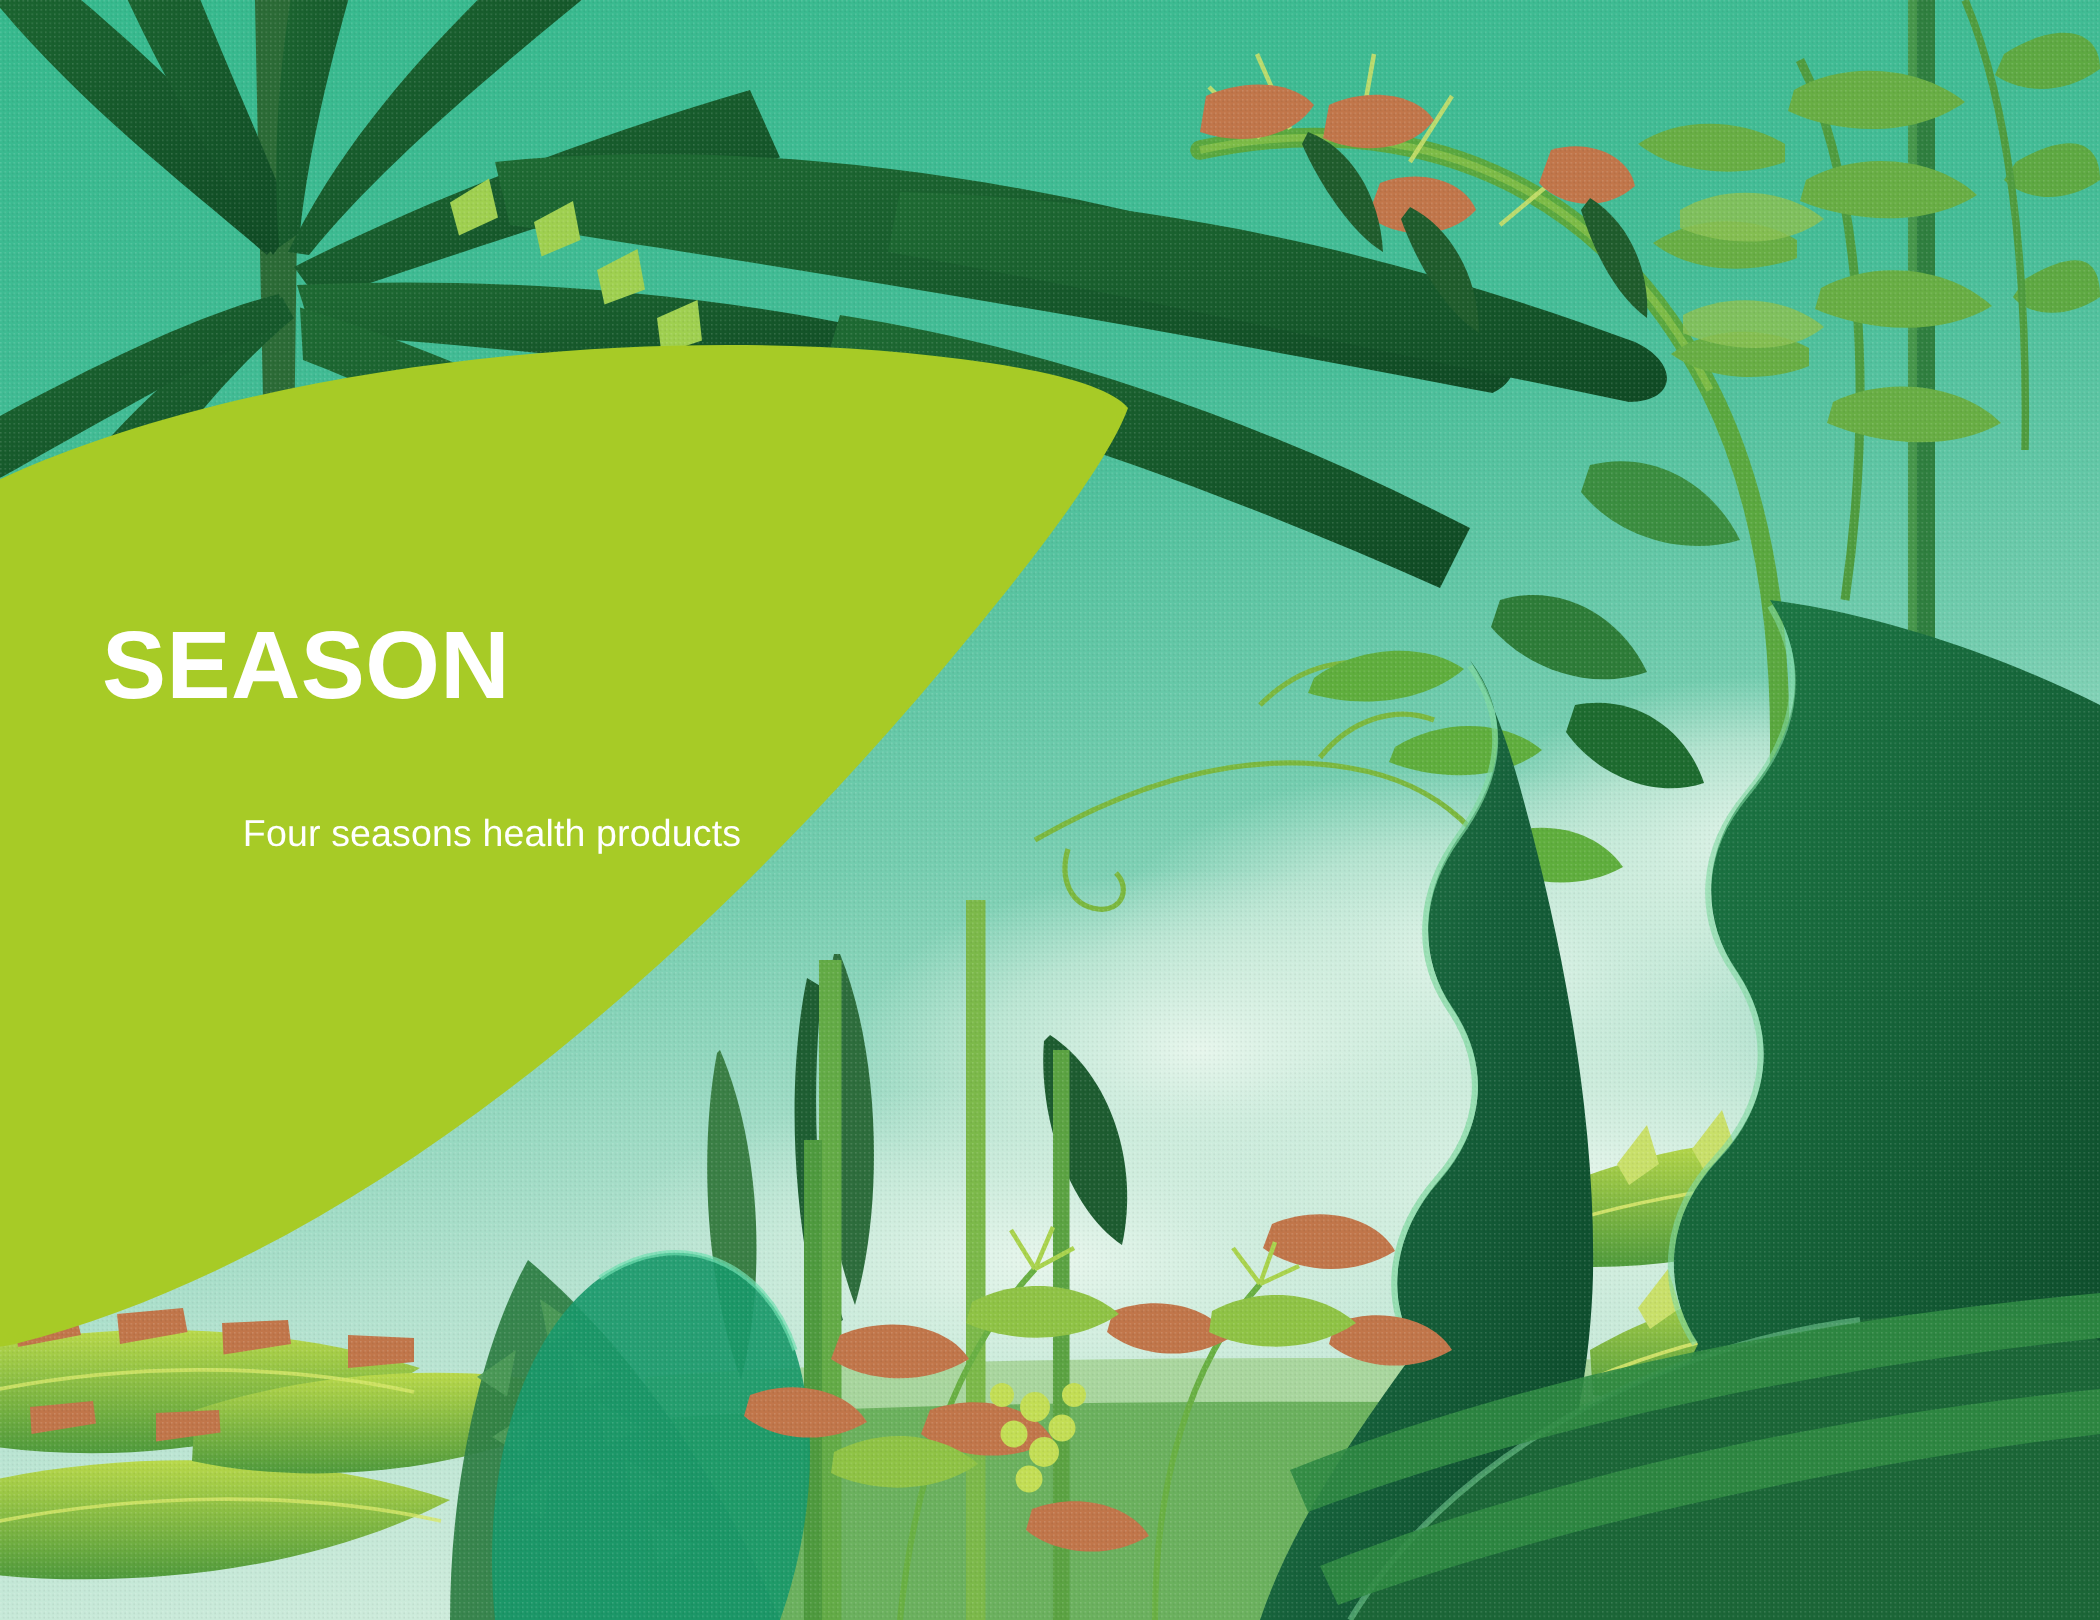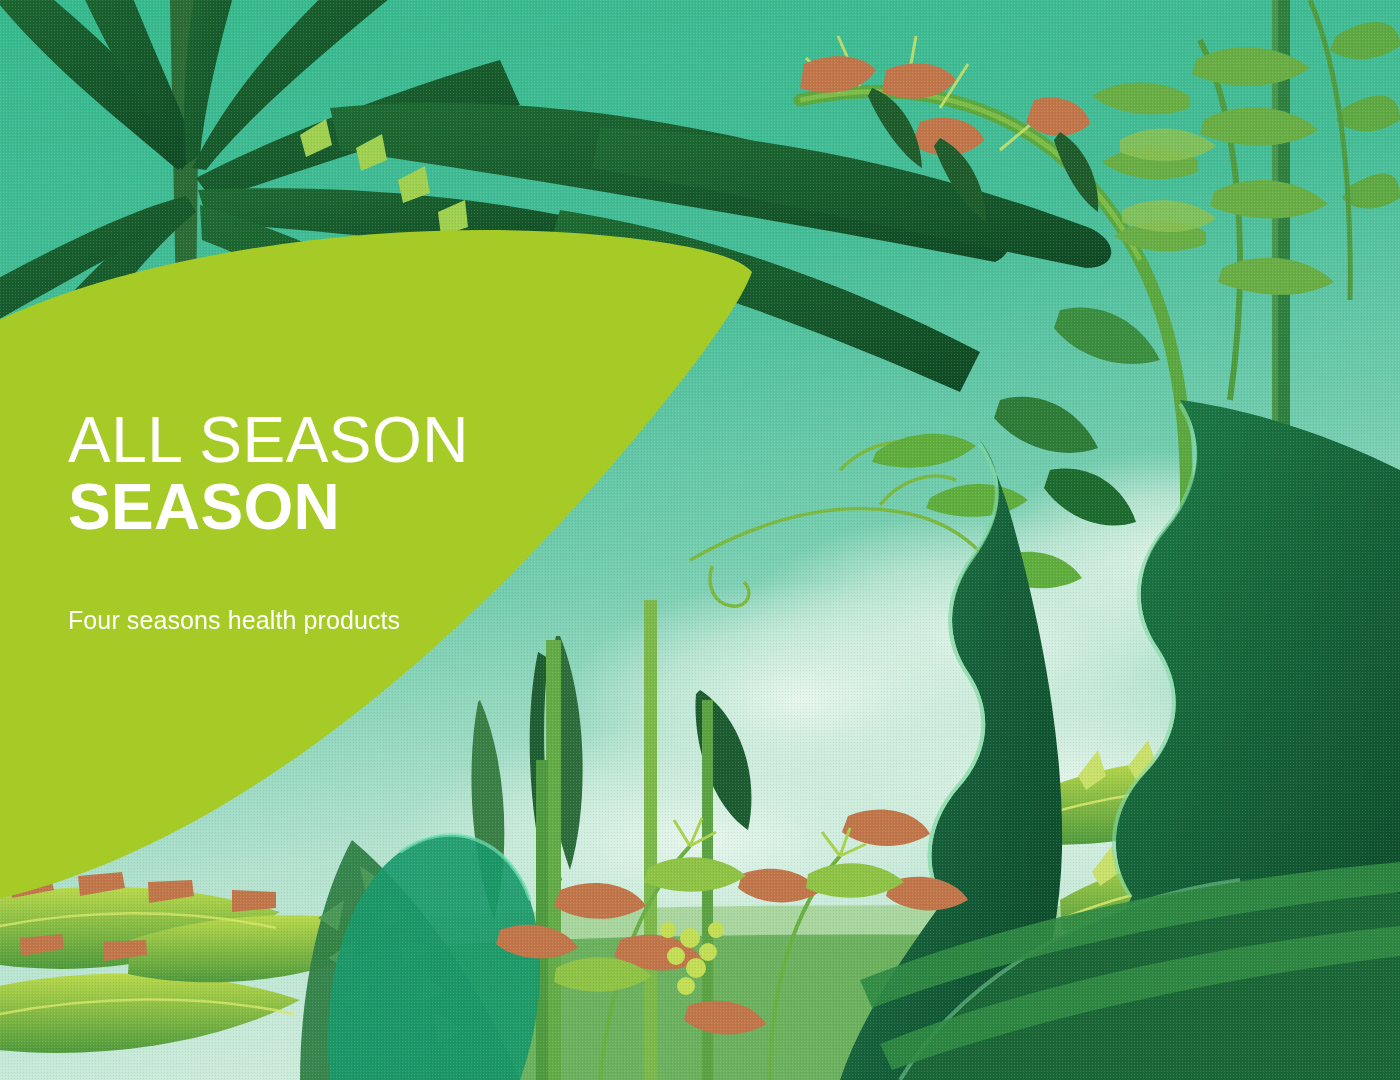--- a/index.html
+++ b/index.html
@@ -48,20 +48,21 @@
     color: #ffffff;
     white-space: nowrap;
   }
   .subtitle {
     margin-top: 62px;
     font-size: 25px;
     font-weight: 400;
     letter-spacing: 0.1px;
     color: #ffffff;
     white-space: nowrap;
+    text-align: center;
   }
 </style>
 </head>
 <body>
 
 <div class="poster">
 
   <svg class="layer bg-art" viewBox="0 0 1400 1080" preserveAspectRatio="none">
     <defs>
       <linearGradient id="skyGrad" x1="0" y1="0" x2="0.25" y2="1">
@@ -395,18 +396,17 @@
   <svg class="layer leaf-badge" viewBox="0 0 1400 1080" preserveAspectRatio="none">
     <path d="M-40 340
              C 120 248 430 208 660 242
              C 712 250 742 260 752 272
              C 742 300 706 352 650 420
              C 470 640 240 838 10 896
              C -10 900 -26 902 -40 902 Z" fill="#a7cb26"></path>
   </svg>
 
   <div class="badge-text">
-    <div class="headline-line1">ALL SEASON</div>
     <div class="headline-line2">SEASON</div>
     <div class="subtitle">Four seasons health products</div>
   </div>
 
 </div>
 
 </body></html>

